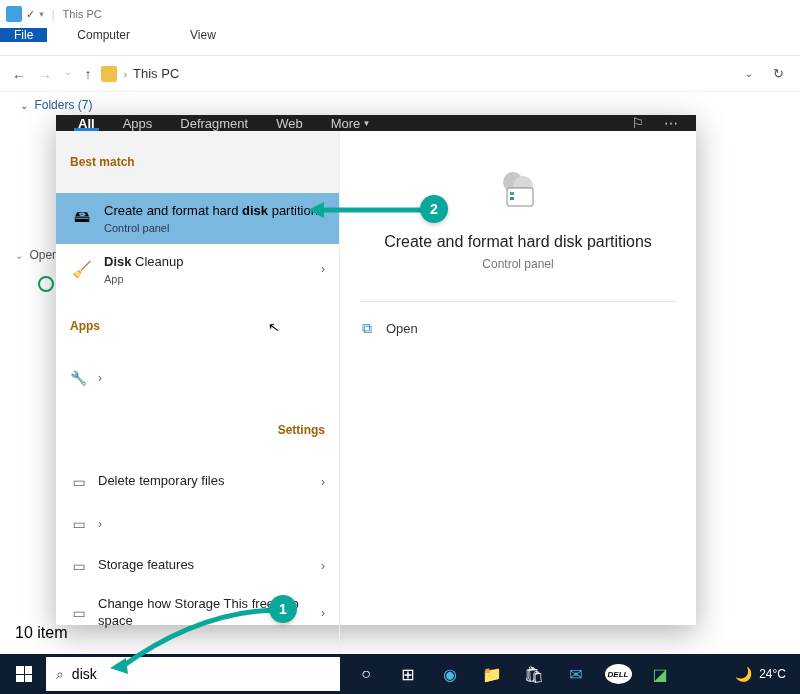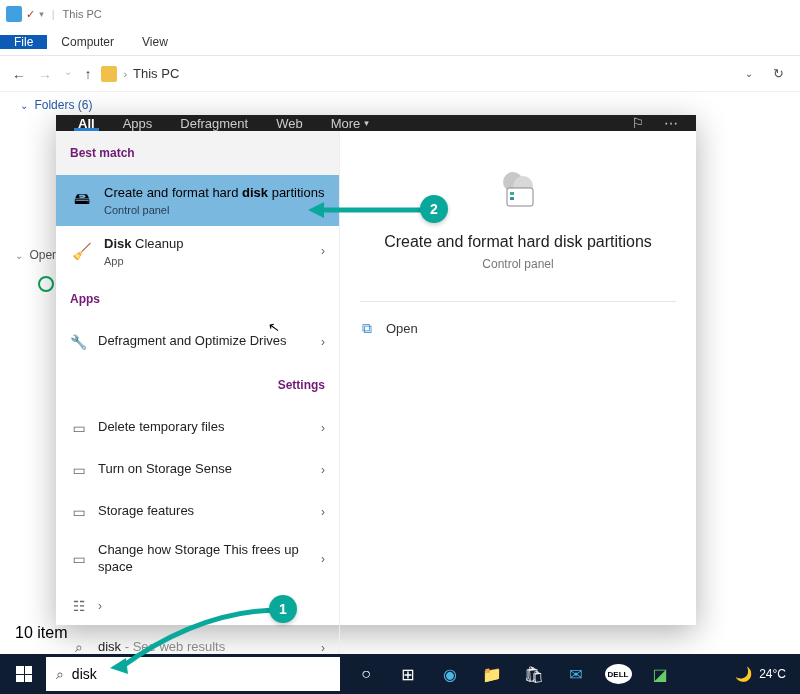--- a/index.html
+++ b/index.html
@@ -3,23 +3,23 @@
 <meta charset="utf-8">
 <style>
 * { box-sizing: border-box; margin: 0; padding: 0; font-family: 'Segoe UI', Tahoma, sans-serif; }
 body { width: 800px; height: 694px; background: #fff; position: relative; overflow: hidden; }
 
 
 .explorer-titlebar { height: 28px; display: flex; align-items: center; padding: 0 6px; font-size: 11px; color: #6f6f6f; gap: 4px; background: #fff; }
 .explorer-titlebar .tb-icon { width: 16px; height: 16px; background: #40a0e0; border-radius: 2px; }
 .explorer-titlebar .sep { color: #ccc; margin: 0 4px; }
 
-.ribbon { height: 28px; display: flex; align-items: center; border-bottom: 1px solid #e6e6e6; font-size: 12px; }
+.ribbon { height: 28px; display: flex; align-items: flex-start; border-bottom: 1px solid #e6e6e6; font-size: 12px; }
 .ribbon .file-tab { background: #0e5bb5; color: #fff; padding: 0 14px; display: flex; align-items: center; }
-.ribbon .tab { padding: 0 14px; display: flex; align-items: center; color: #333; }
+.ribbon .tab { padding: 0 30px; display: flex; align-items: center; color: #333; }
 
 .addrbar { height: 36px; display: flex; align-items: center; padding: 0 12px; gap: 10px; font-size: 13px; color: #333; border-bottom: 1px solid #f0f0f0; }
 .nav-arrows { display: flex; gap: 12px; color: #444; }
 .nav-arrows span { font-size: 14px; }
 .addr-path { display: flex; align-items: center; gap: 6px; }
 .addr-path .chev { color: #888; font-size: 11px; }
 .folder-icon { width: 16px; height: 16px; background: #f1c04a; border-radius: 2px; position: relative; }
 .addr-refresh { margin-left: auto; padding-right: 4px; color: #555; display: flex; gap: 20px; align-items: center; }
 
 .folders-row { padding: 6px 20px; font-size: 12px; color: #2659a6; display: flex; align-items: center; gap: 6px; }
@@ -36,21 +36,21 @@
 .search-tab.active { color: #fff; font-weight: 600; }
 .search-tab.active::after { content: ''; position: absolute; bottom: 0; left: 10px; right: 10px; height: 3px; background: #2a80d0; }
 .search-tab .chev-d { font-size: 9px; margin-left: 4px; }
 .search-tab-spacer { flex: 1; }
 .search-tab-icon { color: #ccc; padding: 0 10px; font-size: 14px; }
 
 .search-body { flex: 1; display: flex; }
 .search-left { width: 284px; border-right: 1px solid #eee; overflow-y: auto; }
 .search-right { flex: 1; padding: 20px; }
 
-.sect-header { padding: 15px 14px; font-size: 12px; font-weight: 600; color: #701a75; background: #f3f3f3; }
+.sect-header { padding: 24px 14px; font-size: 12px; font-weight: 600; color: #a16207; background: #f3f3f3; }
 .result-item { display: flex; align-items: center; padding: 10px 14px; gap: 10px; font-size: 13px; color: #222; position: relative; }
 .result-item.selected { background: #7bb8e0; color: #000; }
 .result-item .ri-icon { width: 24px; height: 24px; flex-shrink: 0; display: flex; align-items: center; justify-content: center; font-size: 16px; }
 .result-item .ri-body { flex: 1; }
 .result-item .ri-title { font-size: 13px; line-height: 1.3; }
 .result-item .ri-sub { font-size: 11px; color: #555; margin-top: 2px; }
 .result-item.selected .ri-sub { color: #2a3d50; }
 .result-item .ri-chev { color: #666; font-size: 12px; }
 .result-item.small .ri-icon { width: 18px; font-size: 14px; }
 .result-item.small { padding: 9px 14px; }
@@ -112,21 +112,21 @@
     <span>This PC</span>
   </div>
   <div class="addr-refresh">
     <span style="font-size:10px;">⌄</span>
     <span>↻</span>
   </div>
 </div>
 
 <div class="folders-row">
   <span style="font-size:10px;">⌄</span>
-  <span>Folders (6)</span>
+  <span>Folders (7)</span>
 </div>
 
 <div class="body-area">
   <div class="devices-label">
     <span style="font-size:10px;color:#888;">⌄</span>
     <span>Open</span>
   </div>
   <div class="sync-dot"></div>
 </div>
 <div class="items-count">10 item</div>
@@ -163,39 +163,33 @@
         <div class="ri-body">
           <div class="ri-title"><b>Disk</b> Cleanup</div>
           <div class="ri-sub">App</div>
         </div>
         <div class="ri-chev">›</div>
       </div>
 
       <div class="sect-header" style="background:#fff;">Apps</div>
       <div class="result-item small">
         <div class="ri-icon">🔧</div>
-        <div class="ri-body">
-            <div class="ri-title">Defragment and Optimize Drives</div>
-          </div>
         <div class="ri-chev">›</div>
       </div>
 
       <div class="sect-header" style="background:#fff;text-align:right;">Settings</div>
       <div class="result-item small">
         <div class="ri-icon thin-icon">▭</div>
         <div class="ri-body">
             <div class="ri-title">Delete temporary files</div>
           </div>
         <div class="ri-chev">›</div>
       </div>
       <div class="result-item small">
         <div class="ri-icon thin-icon">▭</div>
-        <div class="ri-body">
-            <div class="ri-title">Turn on Storage Sense</div>
-          </div>
         <div class="ri-chev">›</div>
       </div>
       <div class="result-item small">
         <div class="ri-icon thin-icon">▭</div>
         <div class="ri-body">
             <div class="ri-title">Storage features</div>
           </div>
         <div class="ri-chev">›</div>
       </div>
       <div class="result-item small">
@@ -254,21 +248,21 @@
     <input type="text" value="disk" style="">
   </div>
   <div class="task-icons">
     <div class="task-icon">○</div>
     <div class="task-icon">⊞</div>
     <div class="task-icon" style="color:#4db6e2;">◉</div>
     <div class="task-icon" style="color:#f1c04a;">📁</div>
     <div class="task-icon">🛍</div>
     <div class="task-icon" style="color:#4db6e2;">✉</div>
     <div class="task-icon">
-        <span style="background:#fff;color:#000;border-radius:50%;width:27px;height:20px;display:inline-flex;align-items:center;justify-content:center;font-size:8px;font-weight:bold;">DELL</span>
+        <span style="background:#fff;color:#000;border-radius:50%;width:27px;height:20px;display:inline-flex;align-items:center;justify-content:center;font-size:8px;font-weight:bold;font-style:italic;">DELL</span>
       </div>
     <div class="task-icon" style="color:#6c6;">◪</div>
   </div>
   <div class="tray">
     <span class="weather-icon">🌙</span>
     <span>24°C</span>
   </div>
 </div>
 
 <svg class="anno-arrow" style="left:100px;top:600px;width:190px;height:80px;">

